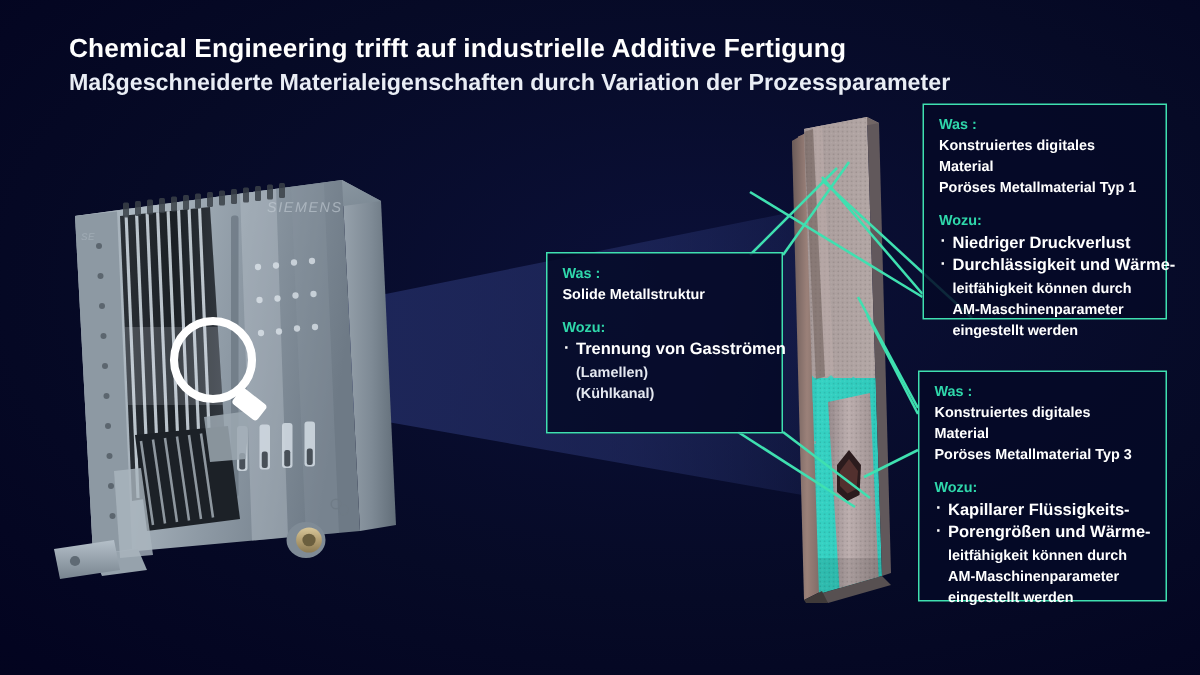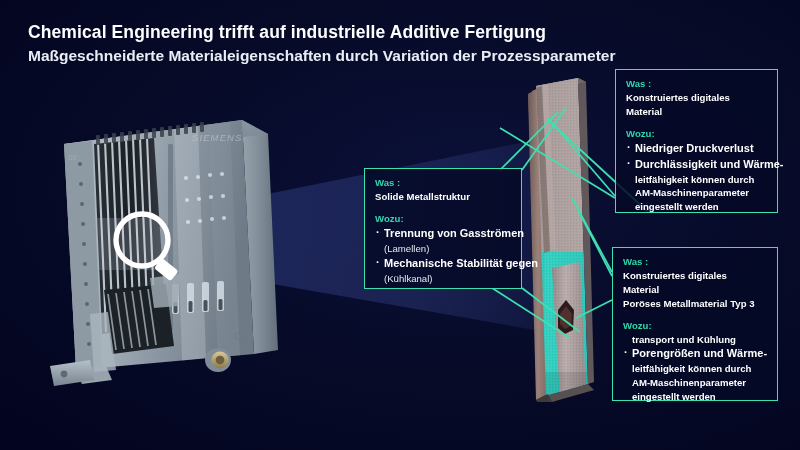--- a/index.html
+++ b/index.html
@@ -14,21 +14,21 @@
     overflow: hidden;
     background:
       radial-gradient(ellipse 900px 500px at 58% 42%, #0b1038 0%, #060a26 42%, #030420 70%, #020316 100%);
     font-family: "Liberation Sans", sans-serif;
     -webkit-font-smoothing: antialiased;
   }
 
   
   #title-block {
     position: absolute;
-    left: 28px;
+    left: 46px;
     top: 22px;
     width: 640px;
   }
   #page-title {
     font-size: 17.5px;
     font-weight: bold;
     color: #ffffff;
     letter-spacing: 0.1px;
     line-height: 1.25;
     white-space: nowrap;
@@ -46,21 +46,21 @@
   #zoom-cone {
     position: absolute;
     left: 0; top: 0;
     width: 800px; height: 450px;
     pointer-events: none;
   }
 
   
   #device {
     position: absolute;
-    left: 46px;
+    left: 32px;
     top: 108px;
     width: 250px;
     height: 285px;
     font-style: italic;
   }
   #device svg { display:block; }
 
   
   #specimen {
     position: absolute;
@@ -124,21 +124,21 @@
     color: #ffffff;
     font-size: 9.6px;
     font-weight: bold;
     line-height: 1.45;
     white-space: nowrap;
   }
   .co-sub {
     padding-left: 9px;
     color: #e4e8f0;
     font-size: 9.6px;
-    font-weight: normal;
+    font-weight: bold;
     line-height: 1.45;
     white-space: nowrap;
   }
 
   #callout-solid  { left: 364px; top: 168px; width: 158px; height: 121px; }
   #callout-type1  { left: 615px; top: 69px;  width: 163px; height: 144px; }
   #callout-type2  { left: 612px; top: 247px; width: 166px; height: 154px; }
 
   
   #magnifier {
@@ -443,44 +443,44 @@
     </g>
   </svg>
 
   <div class="callout" id="callout-solid">
     <div class="co-head">Was :</div>
     <div class="co-line">Solide Metallstruktur</div>
     <div class="co-gap"></div>
     <div class="co-head">Wozu:</div>
     <div class="co-item">Trennung von Gasströmen</div>
     <div class="co-sub">(Lamellen)</div>
-    <div class="co-item">Mechanische Stabilität gegen</div>
     <div class="co-sub">(Kühlkanal)</div>
   </div>
 
   <div class="callout" id="callout-type1">
     <div class="co-head">Was :</div>
     <div class="co-line">Konstruiertes digitales</div>
     <div class="co-line">Material</div>
+    <div class="co-line">Poröses Metallmaterial Typ 1</div>
     <div class="co-gap"></div>
     <div class="co-head">Wozu:</div>
     <div class="co-item">Niedriger Druckverlust</div>
     <div class="co-item">Durchlässigkeit und Wärme-</div>
     <div class="co-cont">leitfähigkeit können durch</div>
     <div class="co-cont">AM-Maschinenparameter</div>
     <div class="co-cont">eingestellt werden</div>
   </div>
 
   <div class="callout" id="callout-type2">
     <div class="co-head">Was :</div>
     <div class="co-line">Konstruiertes digitales</div>
     <div class="co-line">Material</div>
     <div class="co-line">Poröses Metallmaterial Typ 3</div>
     <div class="co-gap"></div>
     <div class="co-head">Wozu:</div>
-    <div class="co-cont">transport und Kühlung</div>
+    <div class="co-item">Kapillarer Flüssigkeits-</div>
     <div class="co-item">Porengrößen und Wärme-</div>
     <div class="co-cont">leitfähigkeit können durch</div>
     <div class="co-cont">AM-Maschinenparameter</div>
     <div class="co-cont">eingestellt werden</div>
   </div>
 
 </div>
 
 </body></html>

